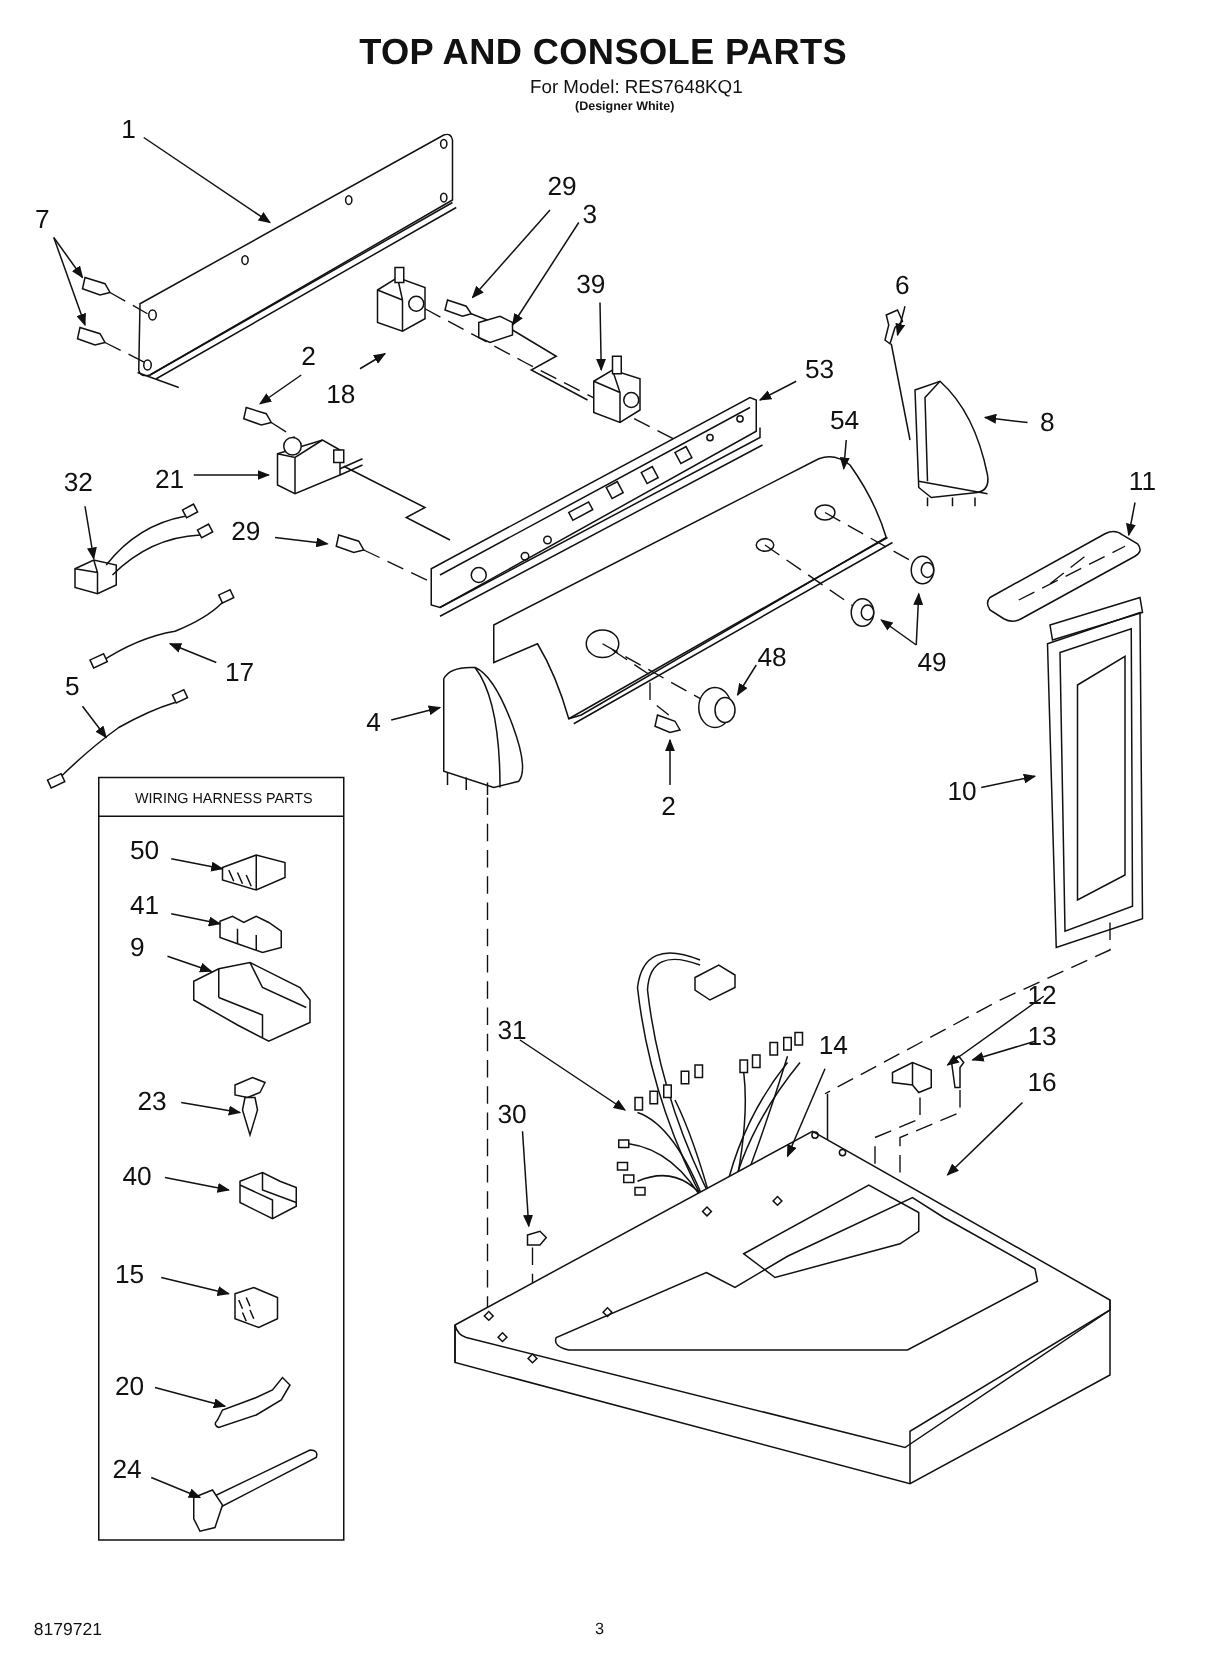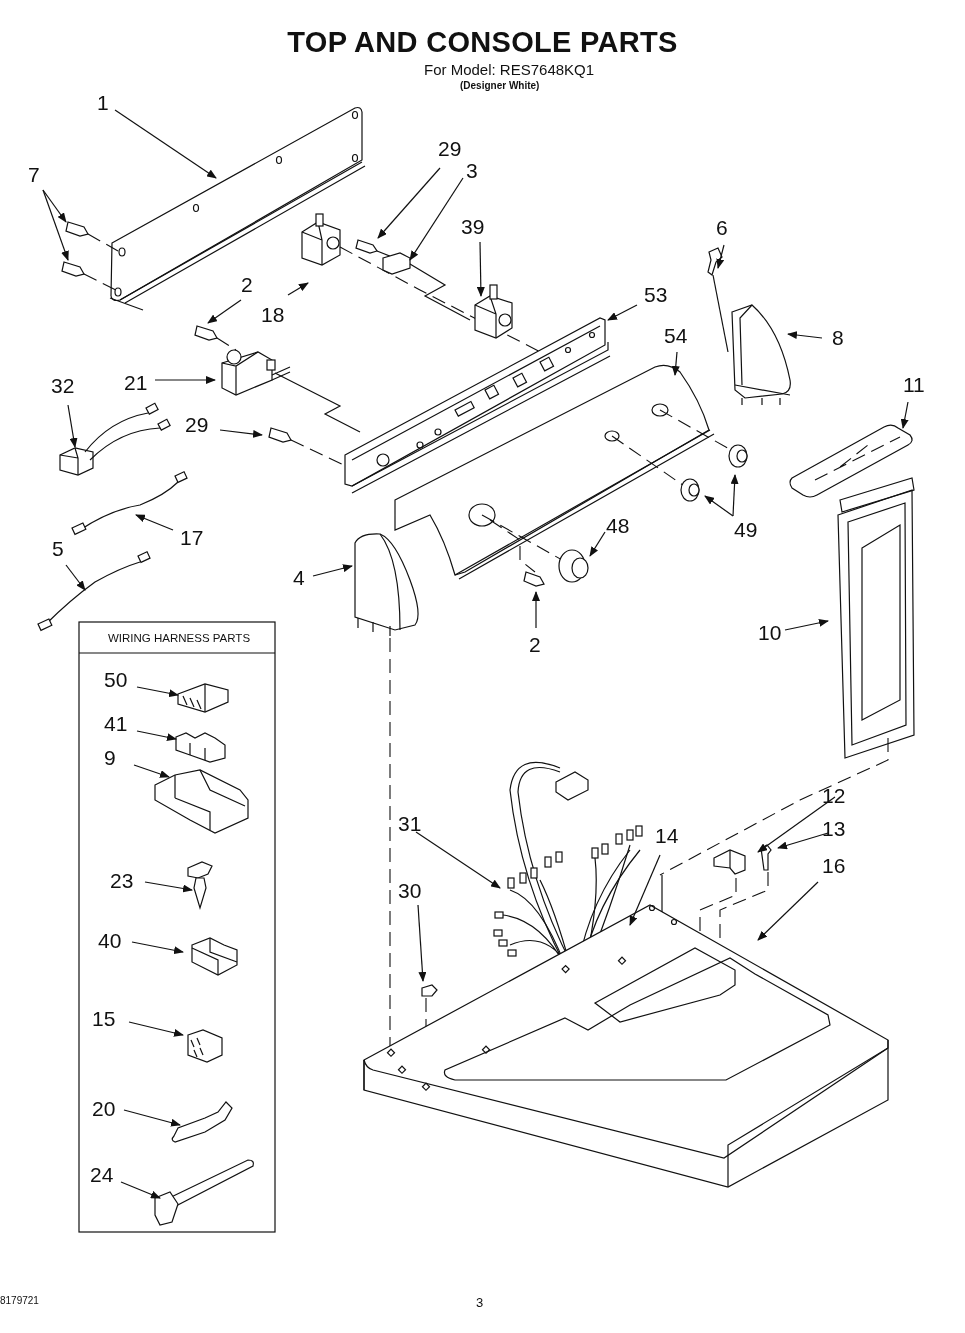--- a/index.html
+++ b/index.html
@@ -2,21 +2,21 @@
 <html><head>
 <meta charset="utf-8">
 <style>
   html, body { margin: 0; padding: 0; background: #ffffff; }
   body { width: 965px; height: 1333px; position: relative; overflow: hidden;
          font-family: "Liberation Sans", sans-serif; color: #111; }
   .title { position: absolute; left: 0; width: 965px; top: 26px; text-align: center;
            font-size: 29px; font-weight: bold; letter-spacing: 0.3px; }
   .model { position: absolute; left: 384px; top: 61px; font-size: 15px; font-weight: normal; margin-left: 40px; }
   .variant { position: absolute; left: 460px; top: 80px; font-size: 10px; font-weight: bold; }
-  .footer-doc { position: absolute; left: 0; top: 1295px; font-size: 10px; }
+  .footer-doc { position: absolute; left: 27px; top: 1295px; font-size: 14px; }
   .footer-page { position: absolute; left: 476px; top: 1295px; font-size: 13px; }
   svg#diagram { position: absolute; left: 0; top: 0; }
   .callout { font-family: "Liberation Sans", sans-serif; font-size: 21px; fill: #111; }
   .box-title { font-family: "Liberation Sans", sans-serif; font-size: 11.5px; fill: #111; }
   .ln { stroke: #111; stroke-width: 1.2; fill: none; }
   .pt { stroke: #111; stroke-width: 1.2; fill: #fff; }
   .dash { stroke: #111; stroke-width: 1.1; fill: none; stroke-dasharray: 14 7; }
   .arr { stroke: #111; stroke-width: 1.2; fill: none; marker-end: url(#ah); }
 </style>
 </head>

